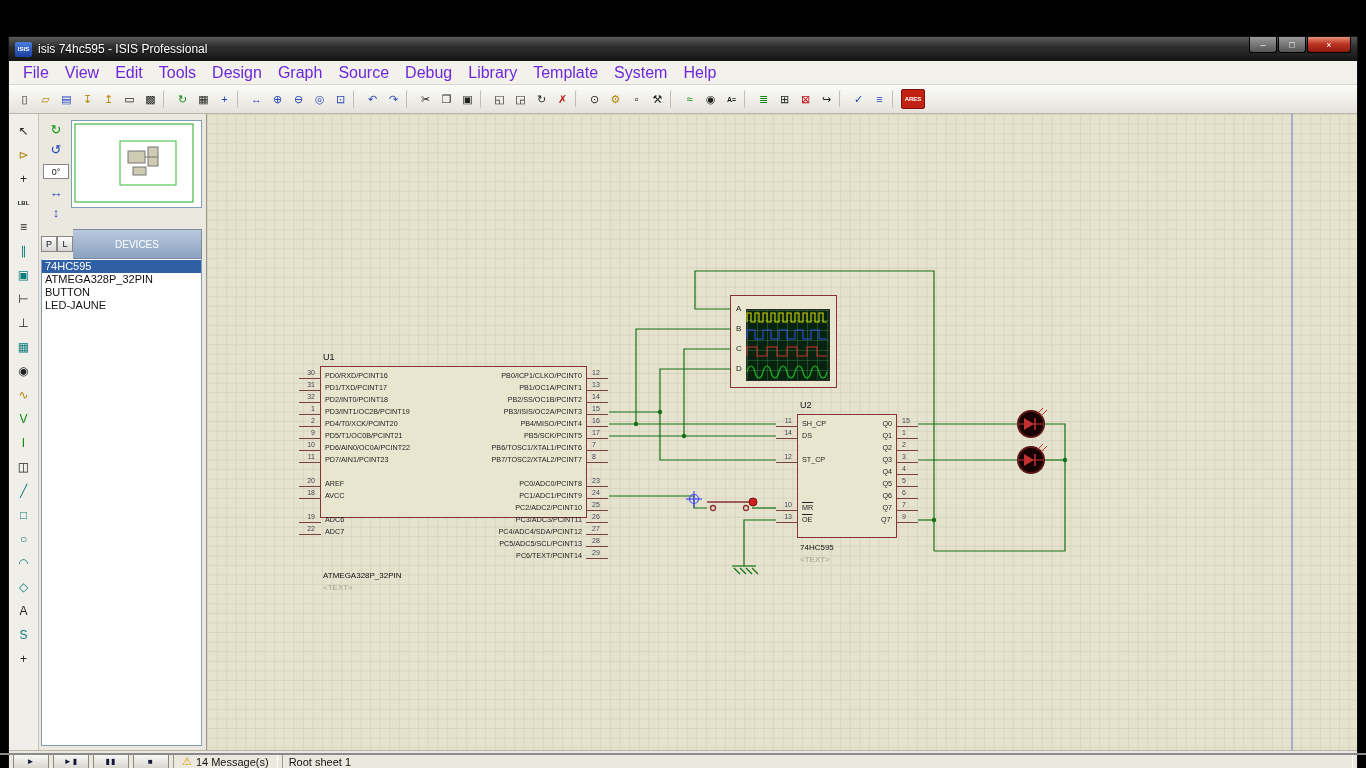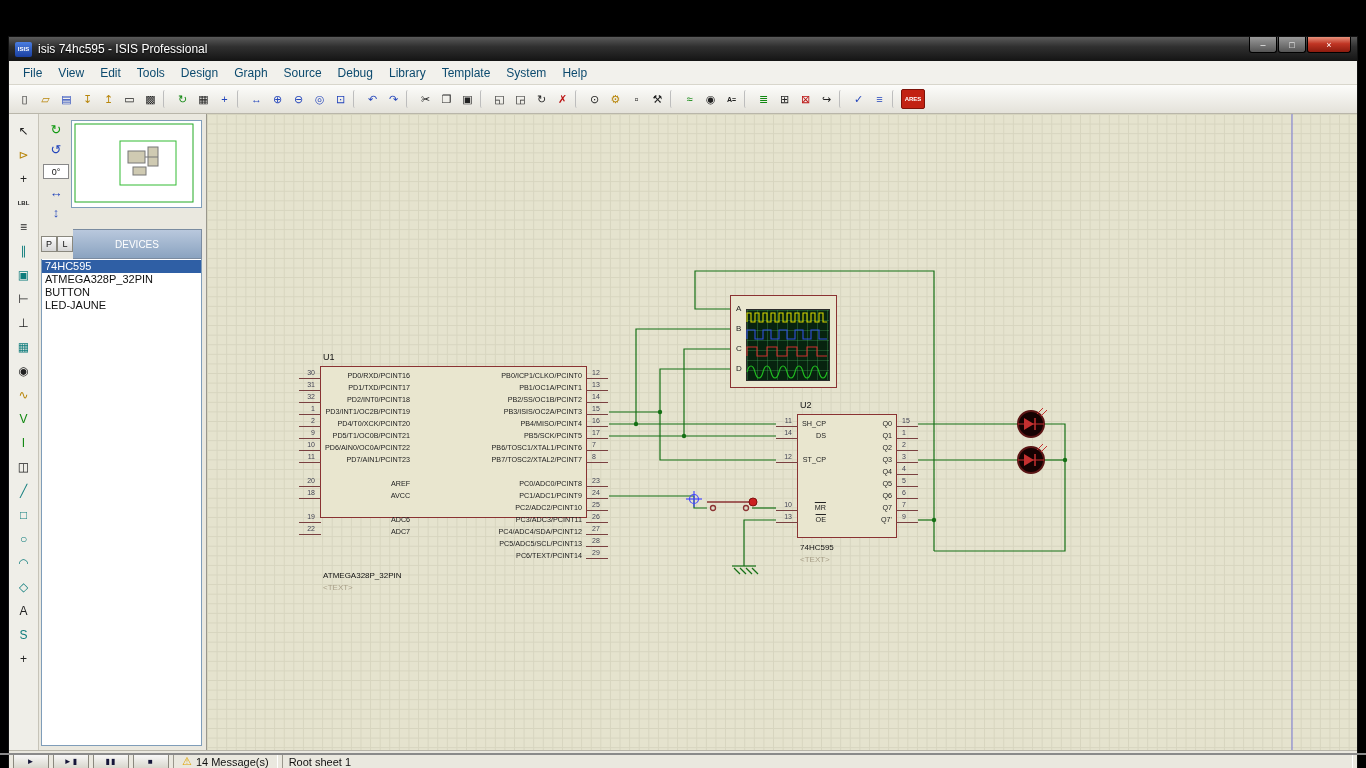--- a/index.html
+++ b/index.html
@@ -19,21 +19,21 @@
   .winbtns { position:absolute; right:6px; top:0; display:flex; }
   .wbtn { height:16px; display:flex; align-items:center; justify-content:center; color:#fff; font-size:9px;
     border:1px solid #000; border-top:none; border-radius:0 0 3px 3px; margin-left:1px;
     background:linear-gradient(#9a9a9a,#555); }
   .wbtn.min,.wbtn.max { width:28px; }
   .wbtn.close { width:44px; background:linear-gradient(#e8927c,#c03524 45%,#8c1b0e); }
 
   
   .menubar { height:24px; flex:0 0 auto; background:#F2F1EC; display:flex; align-items:center;
     padding-left:6px; border-bottom:1px solid #d8d6cc; }
-  .mitem { font-size:12px; color:#0c4a6e; padding:3px 8px; }
+  .mitem { font-size:16px; color:#6d28d9; padding:3px 8px; }
 
   
   .tbar { height:29px; flex:0 0 auto; background:linear-gradient(#fcfcfa,#e4e2da); display:flex;
     align-items:center; padding:0 5px; border-bottom:1px solid #b9b6aa; }
   .tico { width:21px; height:20px; display:flex; align-items:center; justify-content:center;
     font-size:11px; color:#222; border-radius:2px; }
   .tico.sep { width:7px; height:18px; border-left:1px solid #bdbdbd; margin:0 2px; }
   .tico[data-name="property-assignment"] { font-size:7px; font-weight:bold; }
   .tico[data-name="netlist-to-ares"] { font-size:6px; font-weight:bold; color:#fff; background:#c22213; border:1px solid #7e1208; width:24px; }
   [data-tone="gold"]{color:#b8860b} [data-tone="blue"]{color:#2244bb} [data-tone="green"]{color:#118811}
@@ -71,21 +71,21 @@
   .canvas { flex:1 1 auto; position:relative; overflow:hidden; background-color:#e5e3ce;
     background-image:linear-gradient(#d7d5bf 1px, transparent 1px),
                      linear-gradient(90deg,#d7d5bf 1px, transparent 1px);
     background-size:9.6px 9.6px; }
   .wires { position:absolute; left:0; top:0; pointer-events:none; }
 
   .chip { position:absolute; background:#e9e6cf; border:1px solid #8a3232; }
   .cref { position:absolute; left:2px; top:-15px; font-size:9px; color:#111; }
   .cval { position:absolute; left:2px; font-size:8px; color:#111; white-space:nowrap; }
   .ctext { position:absolute; left:2px; font-size:8px; color:#a89f88; }
-  .names { position:absolute; top:3px; font-size:7.2px; color:#222; line-height:12px; white-space:nowrap;text-align:right; }
+  .names { position:absolute; top:3px; font-size:7.2px; color:#222; line-height:12px; white-space:nowrap; }
   .nl { left:4px; } .nr { right:4px; text-align:right; }
   .nrow { height:12px; }
   .bar { text-decoration:overline; }
   .pcol { position:absolute; top:3px; width:32px; }
   .pl { left:-32px; } .pr { right:-32px; }
   .prow { position:relative; height:12px; }
   .pline { position:absolute; top:8px; width:22px; border-top:1px solid #7a4040; }
   .pl .pline { right:0; } .pr .pline { left:0; }
   .pnum { position:absolute; top:-1px; font-size:7px; color:#445; }
   .pl .pnum { right:6px; } .pr .pnum { left:6px; }

